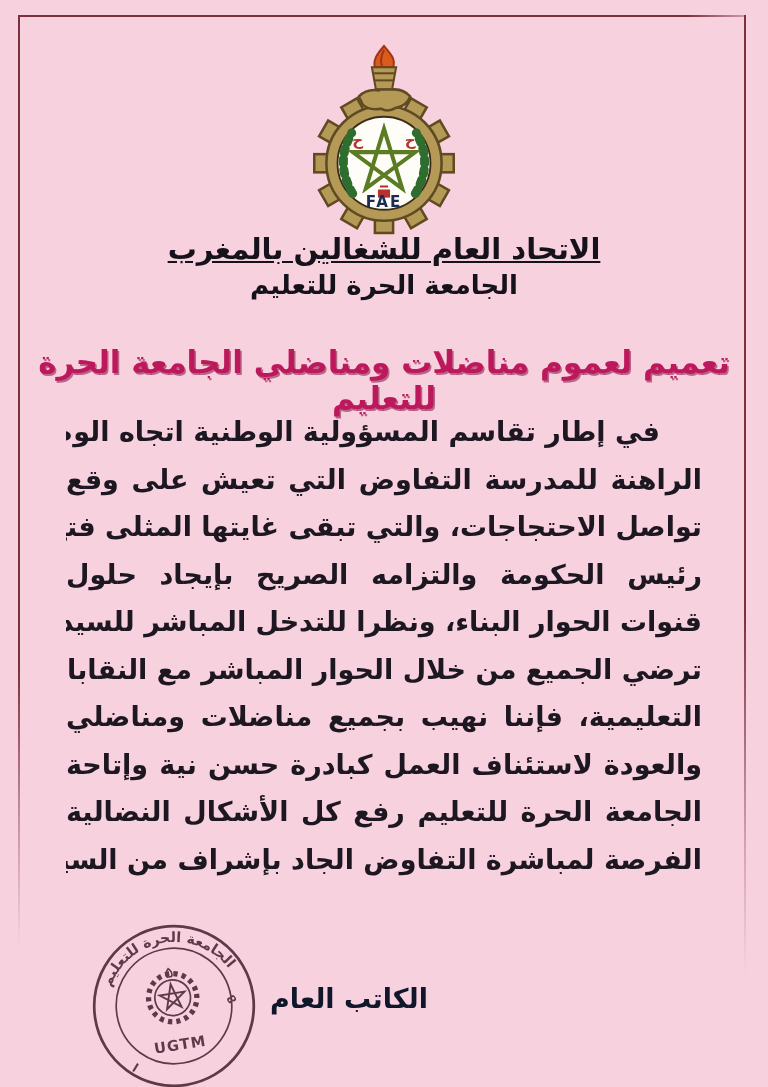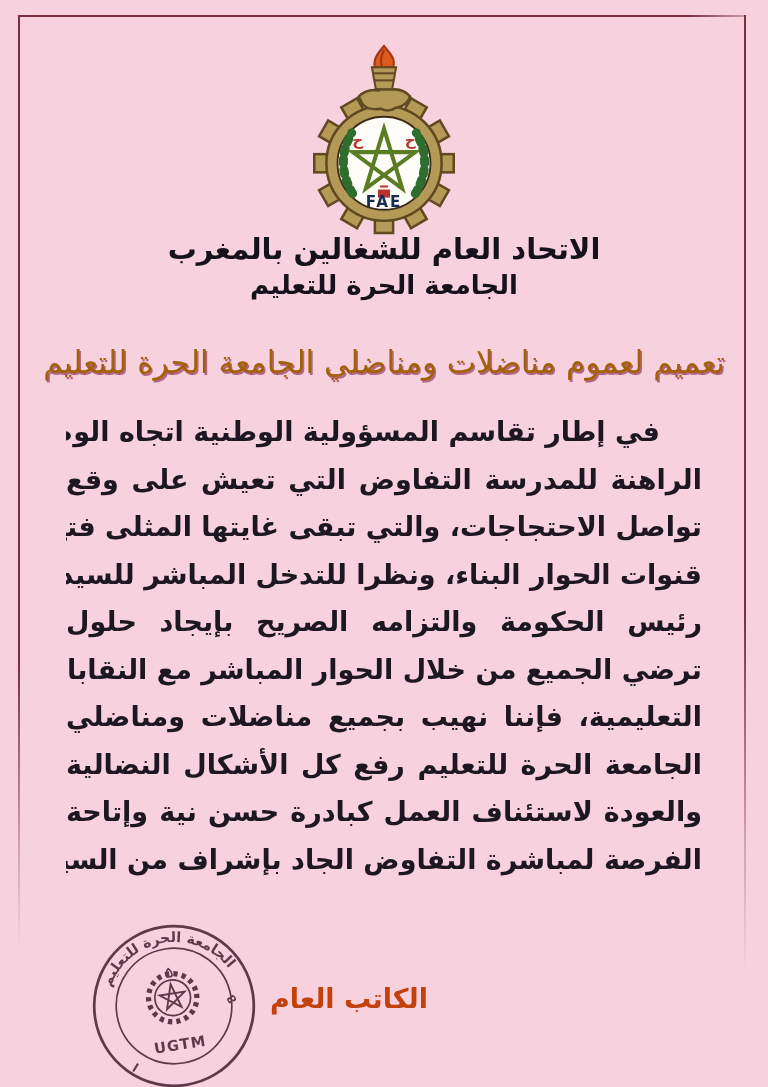--- a/index.html
+++ b/index.html
@@ -15,44 +15,44 @@
   .frame-top{position:absolute;left:18px;top:15px;width:727px;height:2px;
     background:linear-gradient(to right,#7b2f3f 92%,rgba(123,47,63,.35));}
   .frame-left{position:absolute;left:18px;top:15px;width:2px;height:930px;
     background:linear-gradient(#7b2f3f 70%,rgba(123,47,63,.35) 88%,transparent);}
   .frame-right{position:absolute;left:744px;top:15px;width:2px;height:960px;
     background:linear-gradient(#7b2f3f 62%,rgba(123,47,63,.3) 86%,transparent);}
 
   .logo-wrap{position:absolute;left:288px;top:44px;width:192px;height:192px;}
 
   .org{position:absolute;left:0;width:768px;text-align:center;color:#15121c;font-weight:bold;}
-  .org-line1{top:232px;font-size:29px;letter-spacing:.5px;}
+  .org-line1{top:232px;font-size:29px;letter-spacing:.5px;text-decoration:underline;}
   .org-line2{top:270px;font-size:26px;}
 
   .doc-title{
     position:absolute;left:0;top:344px;width:768px;text-align:center;
-    font-size:31px;font-weight:normal;color:#a16207;
+    font-size:31px;font-weight:bold;color:#be185d;
     text-shadow:1.5px 1.5px 0 rgba(125,16,64,.55);
   }
 
   .body-text{
     position:absolute;right:66px;top:408px;width:636px;
     color:#1d1722;font-size:27px;font-weight:bold;
   }
   .body-line{
     line-height:47.5px;height:47.5px;white-space:nowrap;
     text-align:justify;text-align-last:justify;text-justify:inter-word;
     overflow:hidden;
   }
   .body-line.first{padding-right:42px;}
   .body-line.last{text-align:right;text-align-last:right;}
 
   .signature{
     position:absolute;left:196px;top:980px;width:306px;
-    text-align:center;color:#c2410c;font-weight:bold;font-size:27px;line-height:37px;
+    text-align:center;color:#0f172a;font-weight:bold;font-size:27px;line-height:37px;
   }
 
   .stamp-wrap{
     position:absolute;left:90px;top:922px;width:168px;height:168px;
     transform:rotate(-9deg);
     opacity:.9;mix-blend-mode:multiply;
   }
 </style>
 </head>
 <body>
@@ -109,26 +109,26 @@
 
 <div class="org org-line1">الاتحاد العام للشغالين بالمغرب</div>
 <div class="org org-line2">الجامعة الحرة للتعليم</div>
 
 <div class="doc-title">تعميم  لعموم مناضلات ومناضلي الجامعة الحرة للتعليم</div>
 
 <div class="body-text">
   <div class="body-line first">في إطار تقاسم المسؤولية الوطنية اتجاه الوضعية</div>
   <div class="body-line">الراهنة للمدرسة التفاوض التي تعيش على وقع</div>
   <div class="body-line">تواصل الاحتجاجات، والتي تبقى غايتها المثلى فتح</div>
+  <div class="body-line">رئيس الحكومة والتزامه الصريح بإيجاد حلول</div>
   <div class="body-line">قنوات الحوار البناء، ونظرا للتدخل المباشر للسيد</div>
-  <div class="body-line">رئيس الحكومة والتزامه الصريح بإيجاد حلول</div>
   <div class="body-line">ترضي الجميع من خلال الحوار المباشر مع النقابات</div>
   <div class="body-line">التعليمية، فإننا نهيب بجميع مناضلات ومناضلي</div>
+  <div class="body-line">والعودة لاستئناف العمل كبادرة حسن نية وإتاحة</div>
   <div class="body-line">الجامعة الحرة للتعليم رفع كل الأشكال النضالية</div>
-  <div class="body-line">والعودة لاستئناف العمل كبادرة حسن نية وإتاحة</div>
   <div class="body-line">الفرصة لمباشرة التفاوض الجاد بإشراف من السيد</div>
 </div>
 
 <div class="signature">
   <div>الكاتب العام</div>
 </div>
 
 <div class="stamp-wrap">
   <svg width="168" height="168" viewBox="0 0 160 160">
     <defs>

